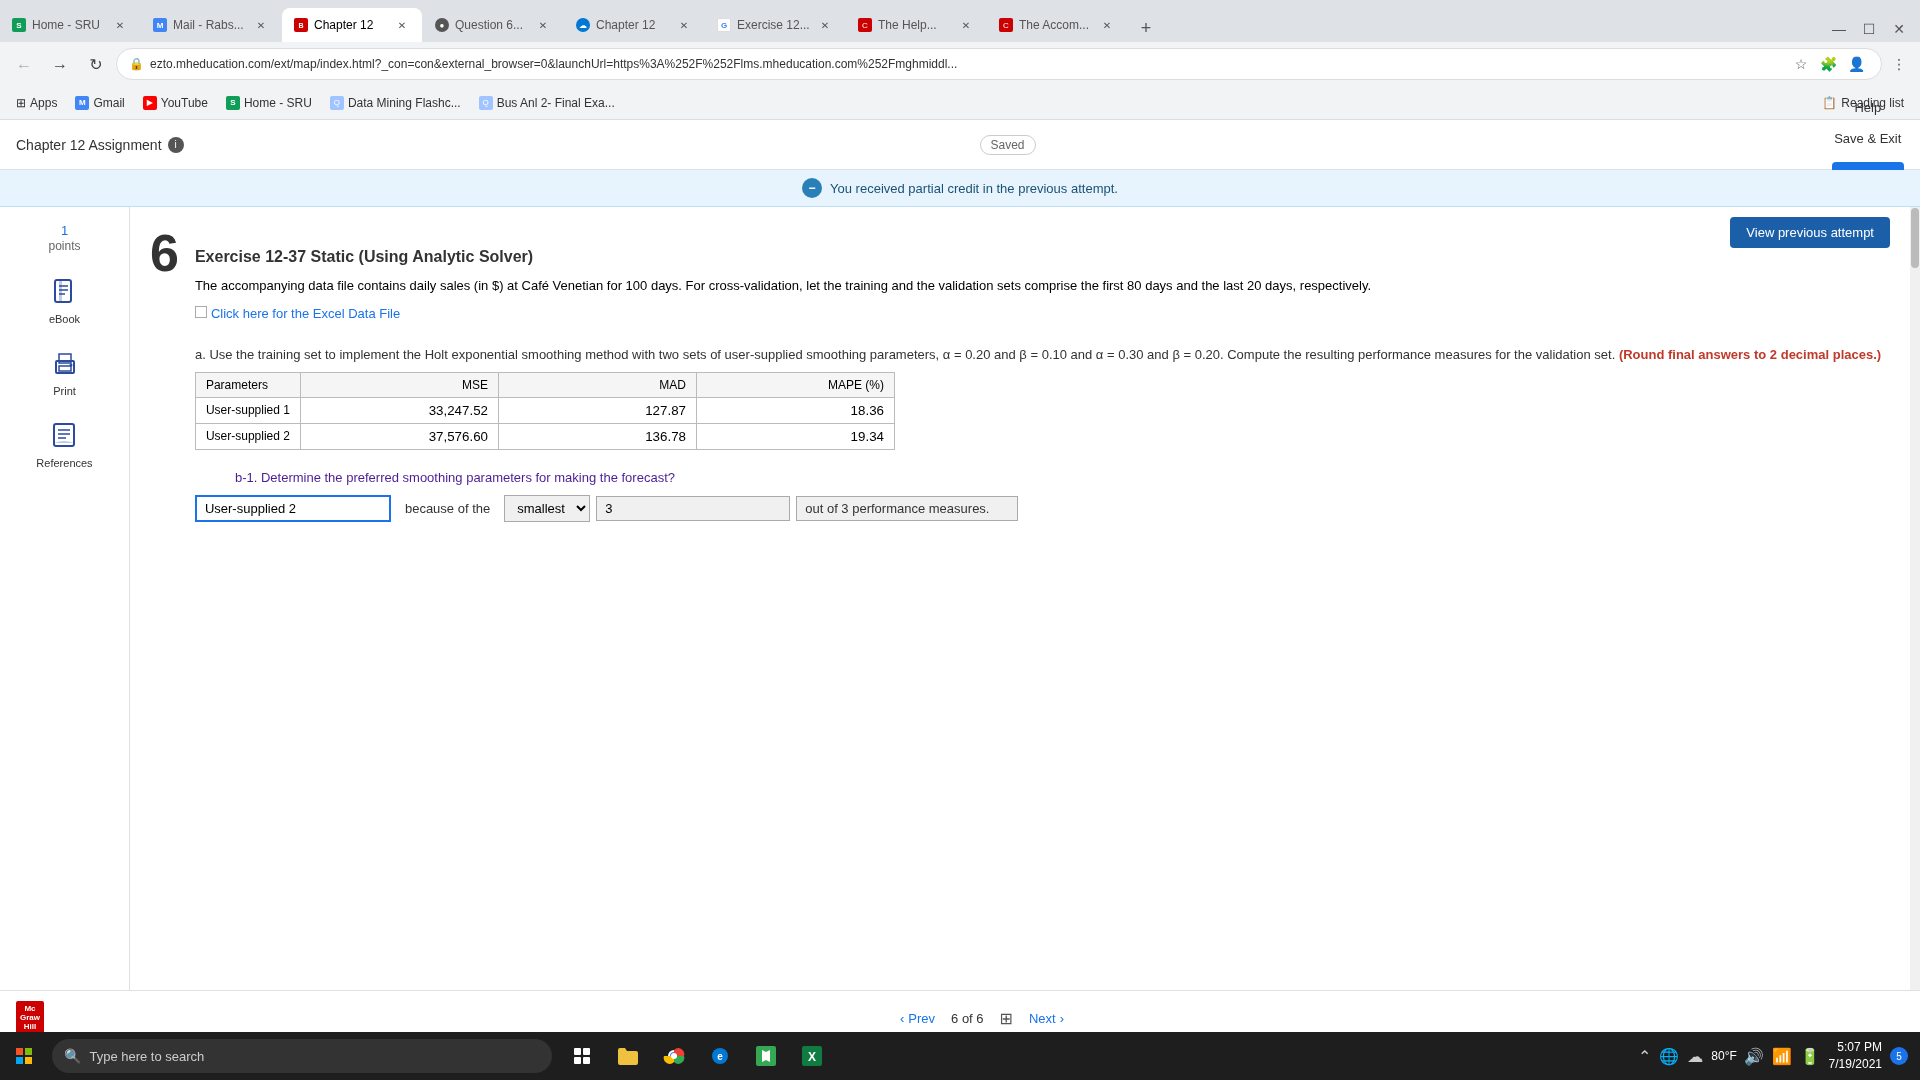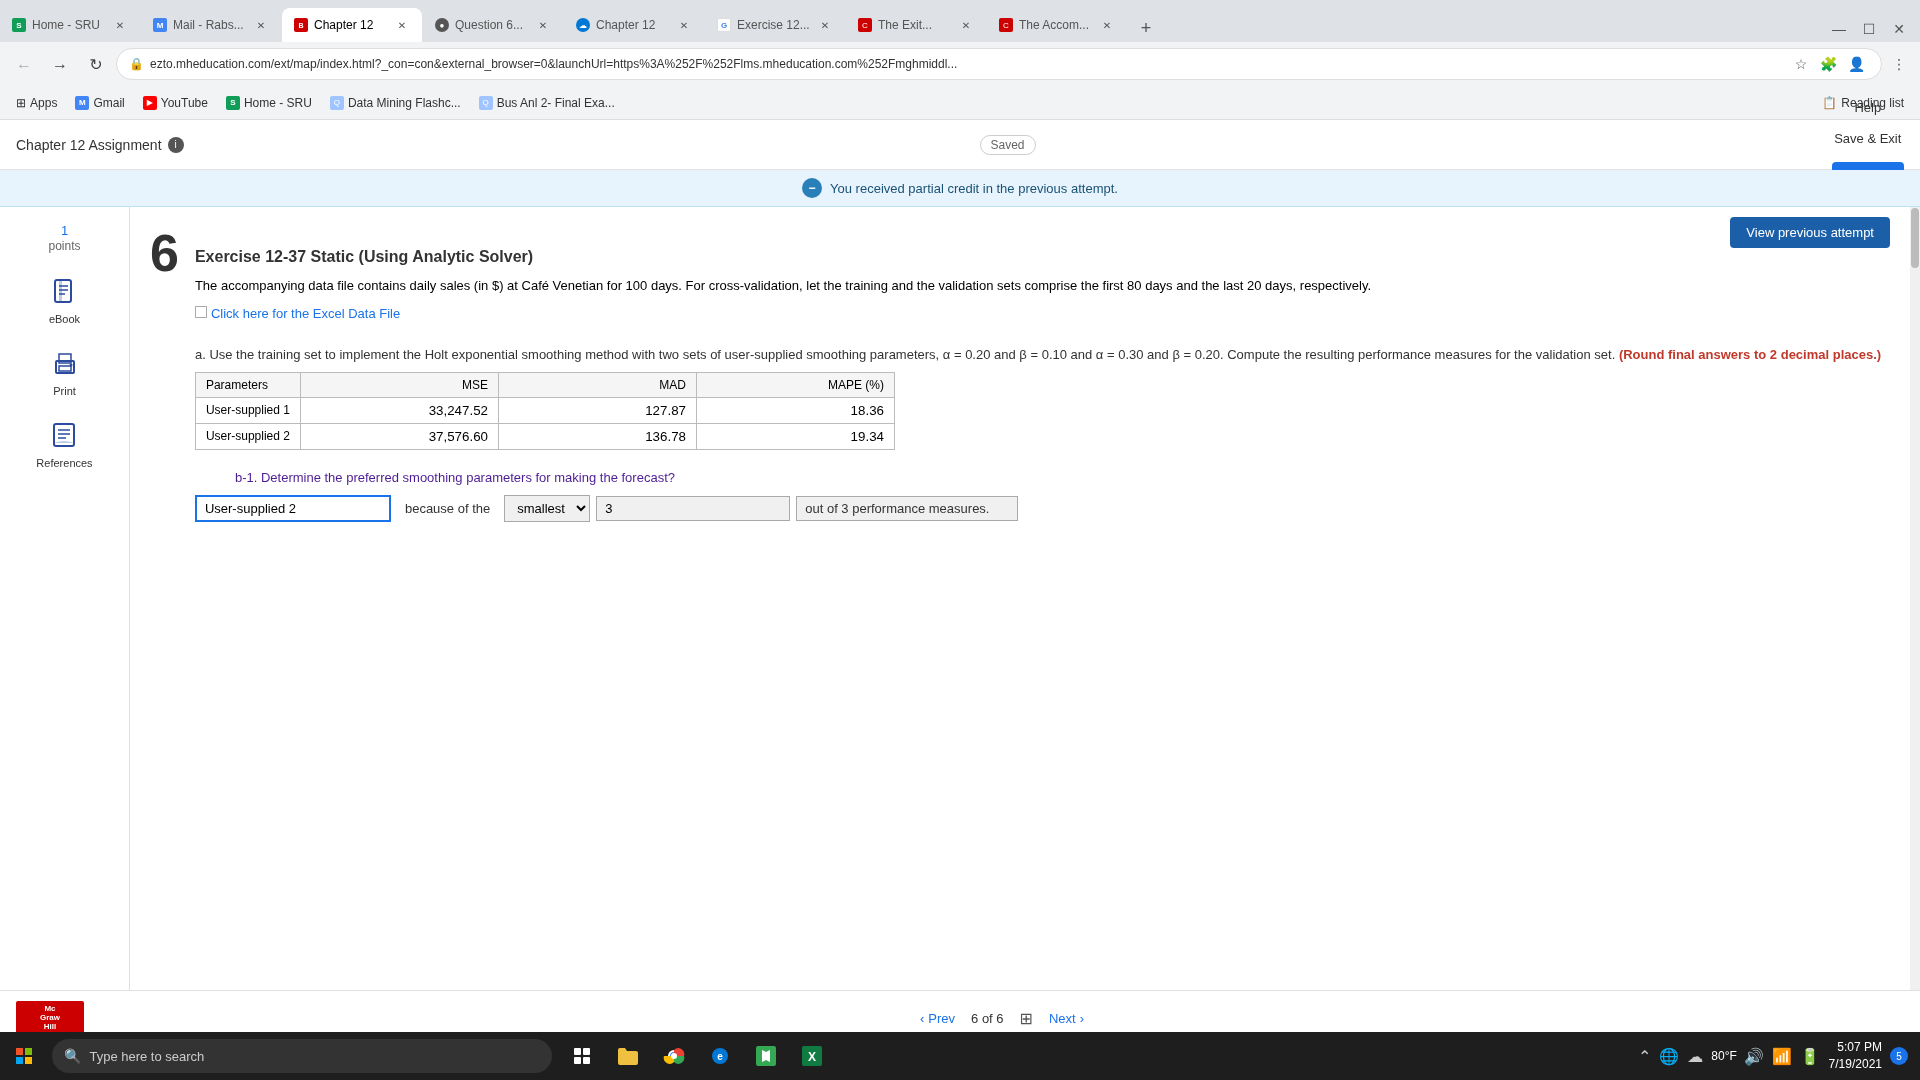--- a/index.html
+++ b/index.html
@@ -164,21 +164,21 @@
     </div>
 
     <div class="tab">
       <div class="tab-favicon favicon-google">G</div>
       <span class="tab-title">Exercise 12...</span>
       <span class="tab-close">✕</span>
     </div>
 
     <div class="tab">
       <div class="tab-favicon favicon-owner">C</div>
-      <span class="tab-title">The Exit...</span>
+      <span class="tab-title">The Help...</span>
       <span class="tab-close">✕</span>
     </div>
 
     <div class="tab">
       <div class="tab-favicon favicon-owner">C</div>
       <span class="tab-title">The Accom...</span>
       <span class="tab-close">✕</span>
     </div>
 
     <button class="tab-new">+</button>
@@ -369,21 +369,21 @@
 
     </div>
 
     <div class="scroll-area">
       <div class="scroll-thumb"></div>
     </div>
   </div>
 
   <div style="display:flex; align-items:center; border-top:1px solid #e0e0e0; background:#fff; padding: 0 16px; height: 56px; position:relative;">
 
-    <div class="mcgraw-logo-box" style="display:flex; flex-direction:column; align-items:center; font-size:8px; font-weight:bold; padding:4px 24px; line-height:1.1; background:#cc0000; color:#fff; border-radius:2px; margin-right:16px;">
+    <div class="mcgraw-logo-box" style="display:flex; flex-direction:column; align-items:center; font-size:8px; font-weight:bold; padding:4px 4px; line-height:1.1; background:#cc0000; color:#fff; border-radius:2px; margin-right:16px;">
       <span>Mc</span>
       <span>Graw</span>
       <span>Hill</span>
     </div>
 
     <div class="pagination" style="flex:1; border-top:none;">
       <button class="page-nav">
         <span>‹</span>
         <span>Prev</span>
       </button>

